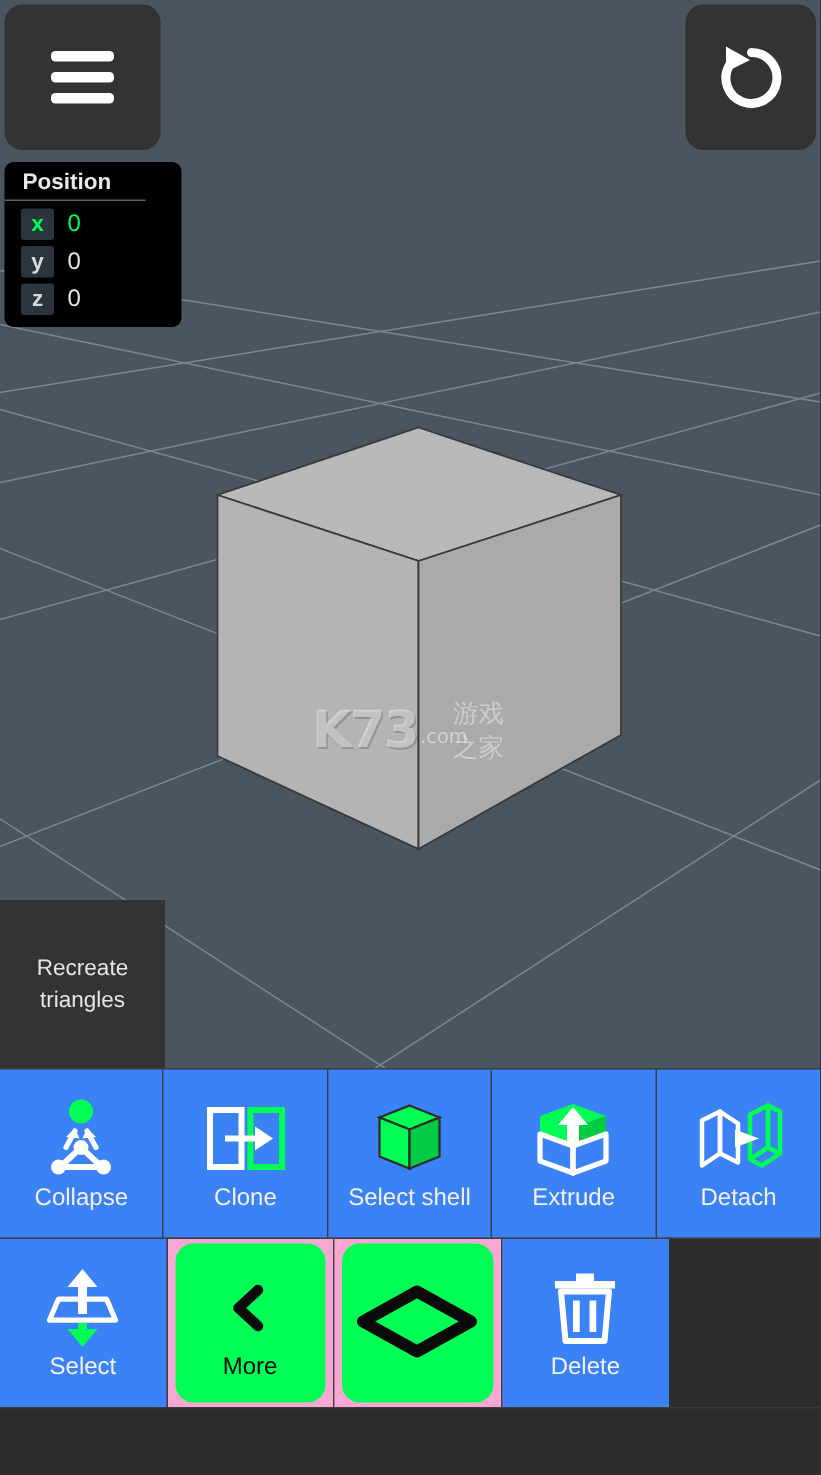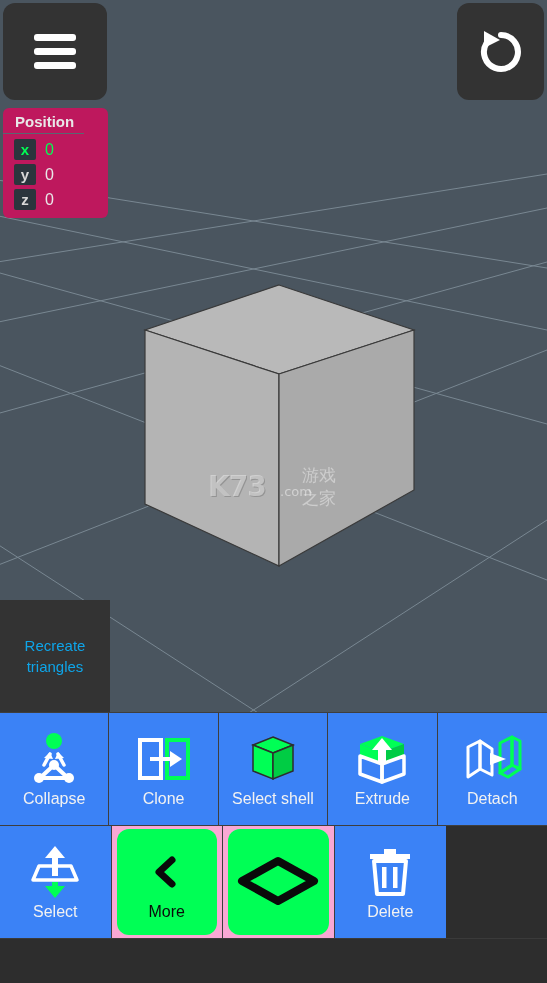--- a/index.html
+++ b/index.html
@@ -35,21 +35,21 @@
     top: 466px;
     width: 140px;
     height: 46px;
     pointer-events: none;
   }
   .wm-k73 {
     position: absolute;
     left: 0; top: 0;
     font-family: "DejaVu Sans", sans-serif;
     font-weight: bold;
-    font-size: 28px;
+    font-size: 34px;
     letter-spacing: -1px;
     color: rgba(232,232,232,0.55);
     text-shadow: 1px 1px 0 rgba(90,90,90,0.35);
     line-height: 42px;
   }
   .wm-cn {
     position: absolute;
     left: 70px; top: -2px;
     font-family: "DejaVu Sans", sans-serif;
     font-size: 17px;
@@ -97,22 +97,22 @@
     display: flex;
     align-items: center;
     justify-content: center;
     cursor: pointer;
   }
 
   
   #position-panel {
     position: absolute;
     left: 3px; top: 108px;
-    width: 105px;
-    background: #be185d;
+    width: 118px;
+    background: #000000;
     border-radius: 6px;
     padding: 5px 16px 6px 0;
     box-sizing: border-box;
   }
   #position-title {
     color: #e8e8e8;
     font-size: 15px;
     font-weight: bold;
     padding: 0 0 3px 12px;
     border-bottom: 1px solid #596771;
@@ -151,21 +151,21 @@
     width: 110px;
     height: 112px;
     background: #333333;
     display: flex;
     align-items: center;
     justify-content: center;
     text-align: center;
     cursor: pointer;
   }
   #recreate-label {
-    color: #0ea5e9;
+    color: #e5e5e5;
     font-size: 15px;
     line-height: 21px;
     padding: 0 0;
   }
 
   
   #toolbar {
     position: absolute;
     left: 0; top: 712px;
     width: 547px;

